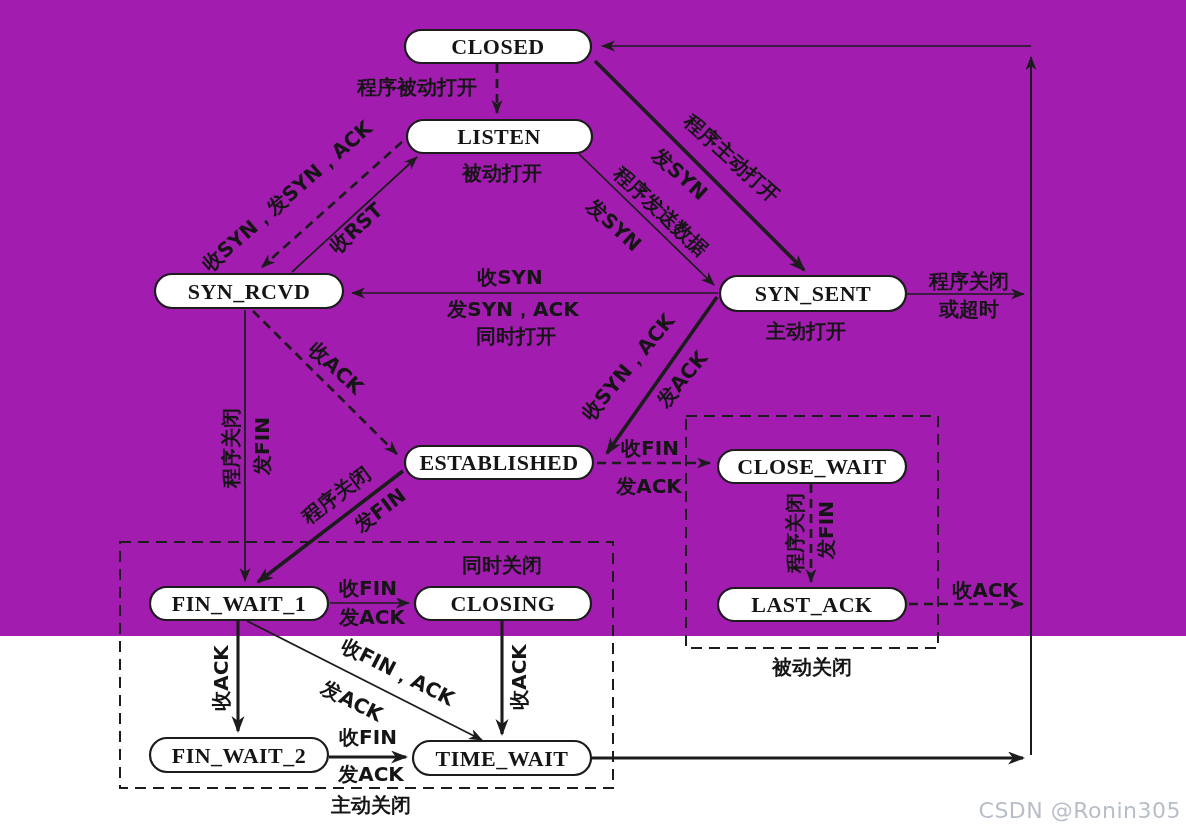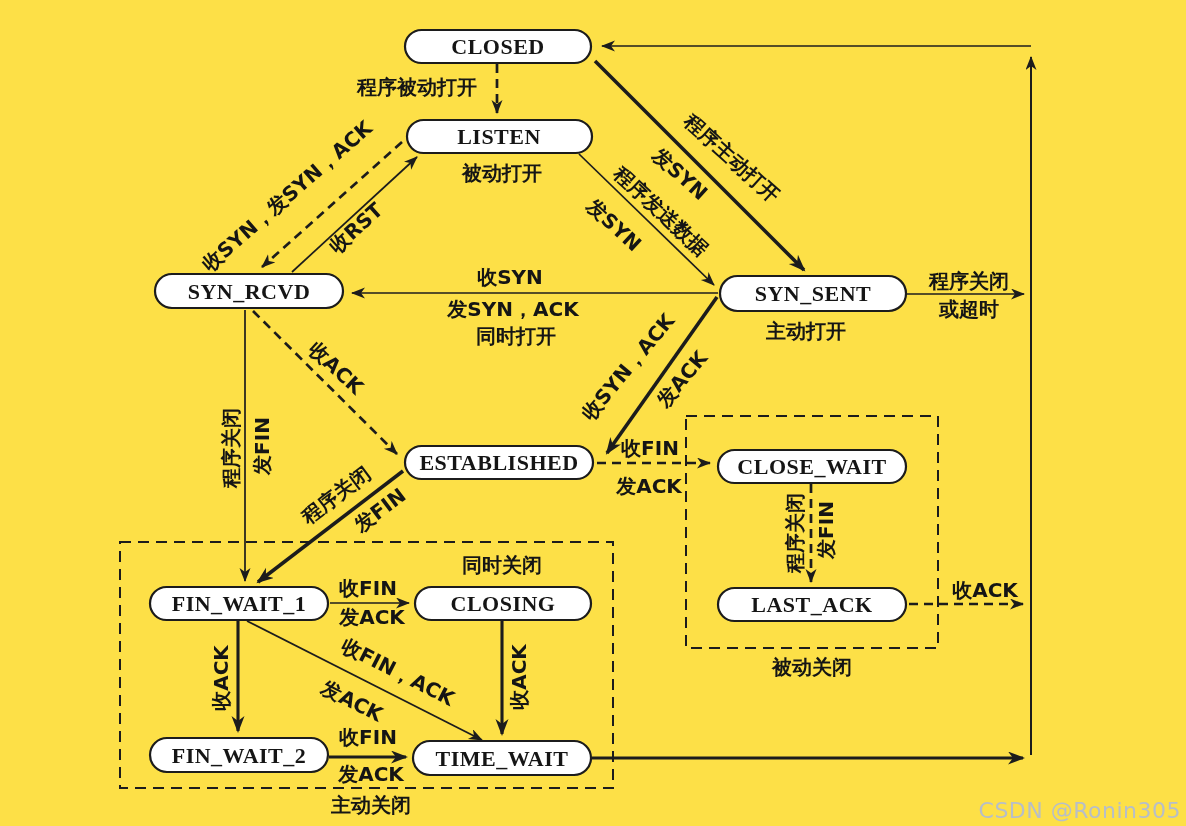--- a/index.html
+++ b/index.html
@@ -1,16 +1,16 @@
 <!DOCTYPE html>
 <html><head>
 <meta charset="utf-8">
 <style>
   html,body{margin:0;padding:0;background:#ffffff;width:1186px;height:826px;overflow:hidden;}
-  .stage{position:relative;width:1186px;height:826px;background:#fde047;}
+  .stage{position:relative;width:1186px;height:636px;background:#a21caf;}
   svg{display:block;}
   .edge{fill:none;stroke:#1c1c1c;}
   .thin{stroke-width:1.7;}
   .med{stroke-width:2;}
   .bold{stroke-width:3.6;}
   .boldv{stroke-width:3.1;}
   .dash{stroke-width:2.7;stroke-dasharray:9 6;}
   .gbox{fill:none;stroke:#1c1c1c;stroke-width:2;stroke-dasharray:11 7;}
   .staterect{fill:#ffffff;stroke:#1c1c1c;stroke-width:2.2;}
   .state{font-family:"Liberation Serif","DejaVu Serif",serif;font-weight:700;font-size:22px;fill:#151515;letter-spacing:.5px;}

